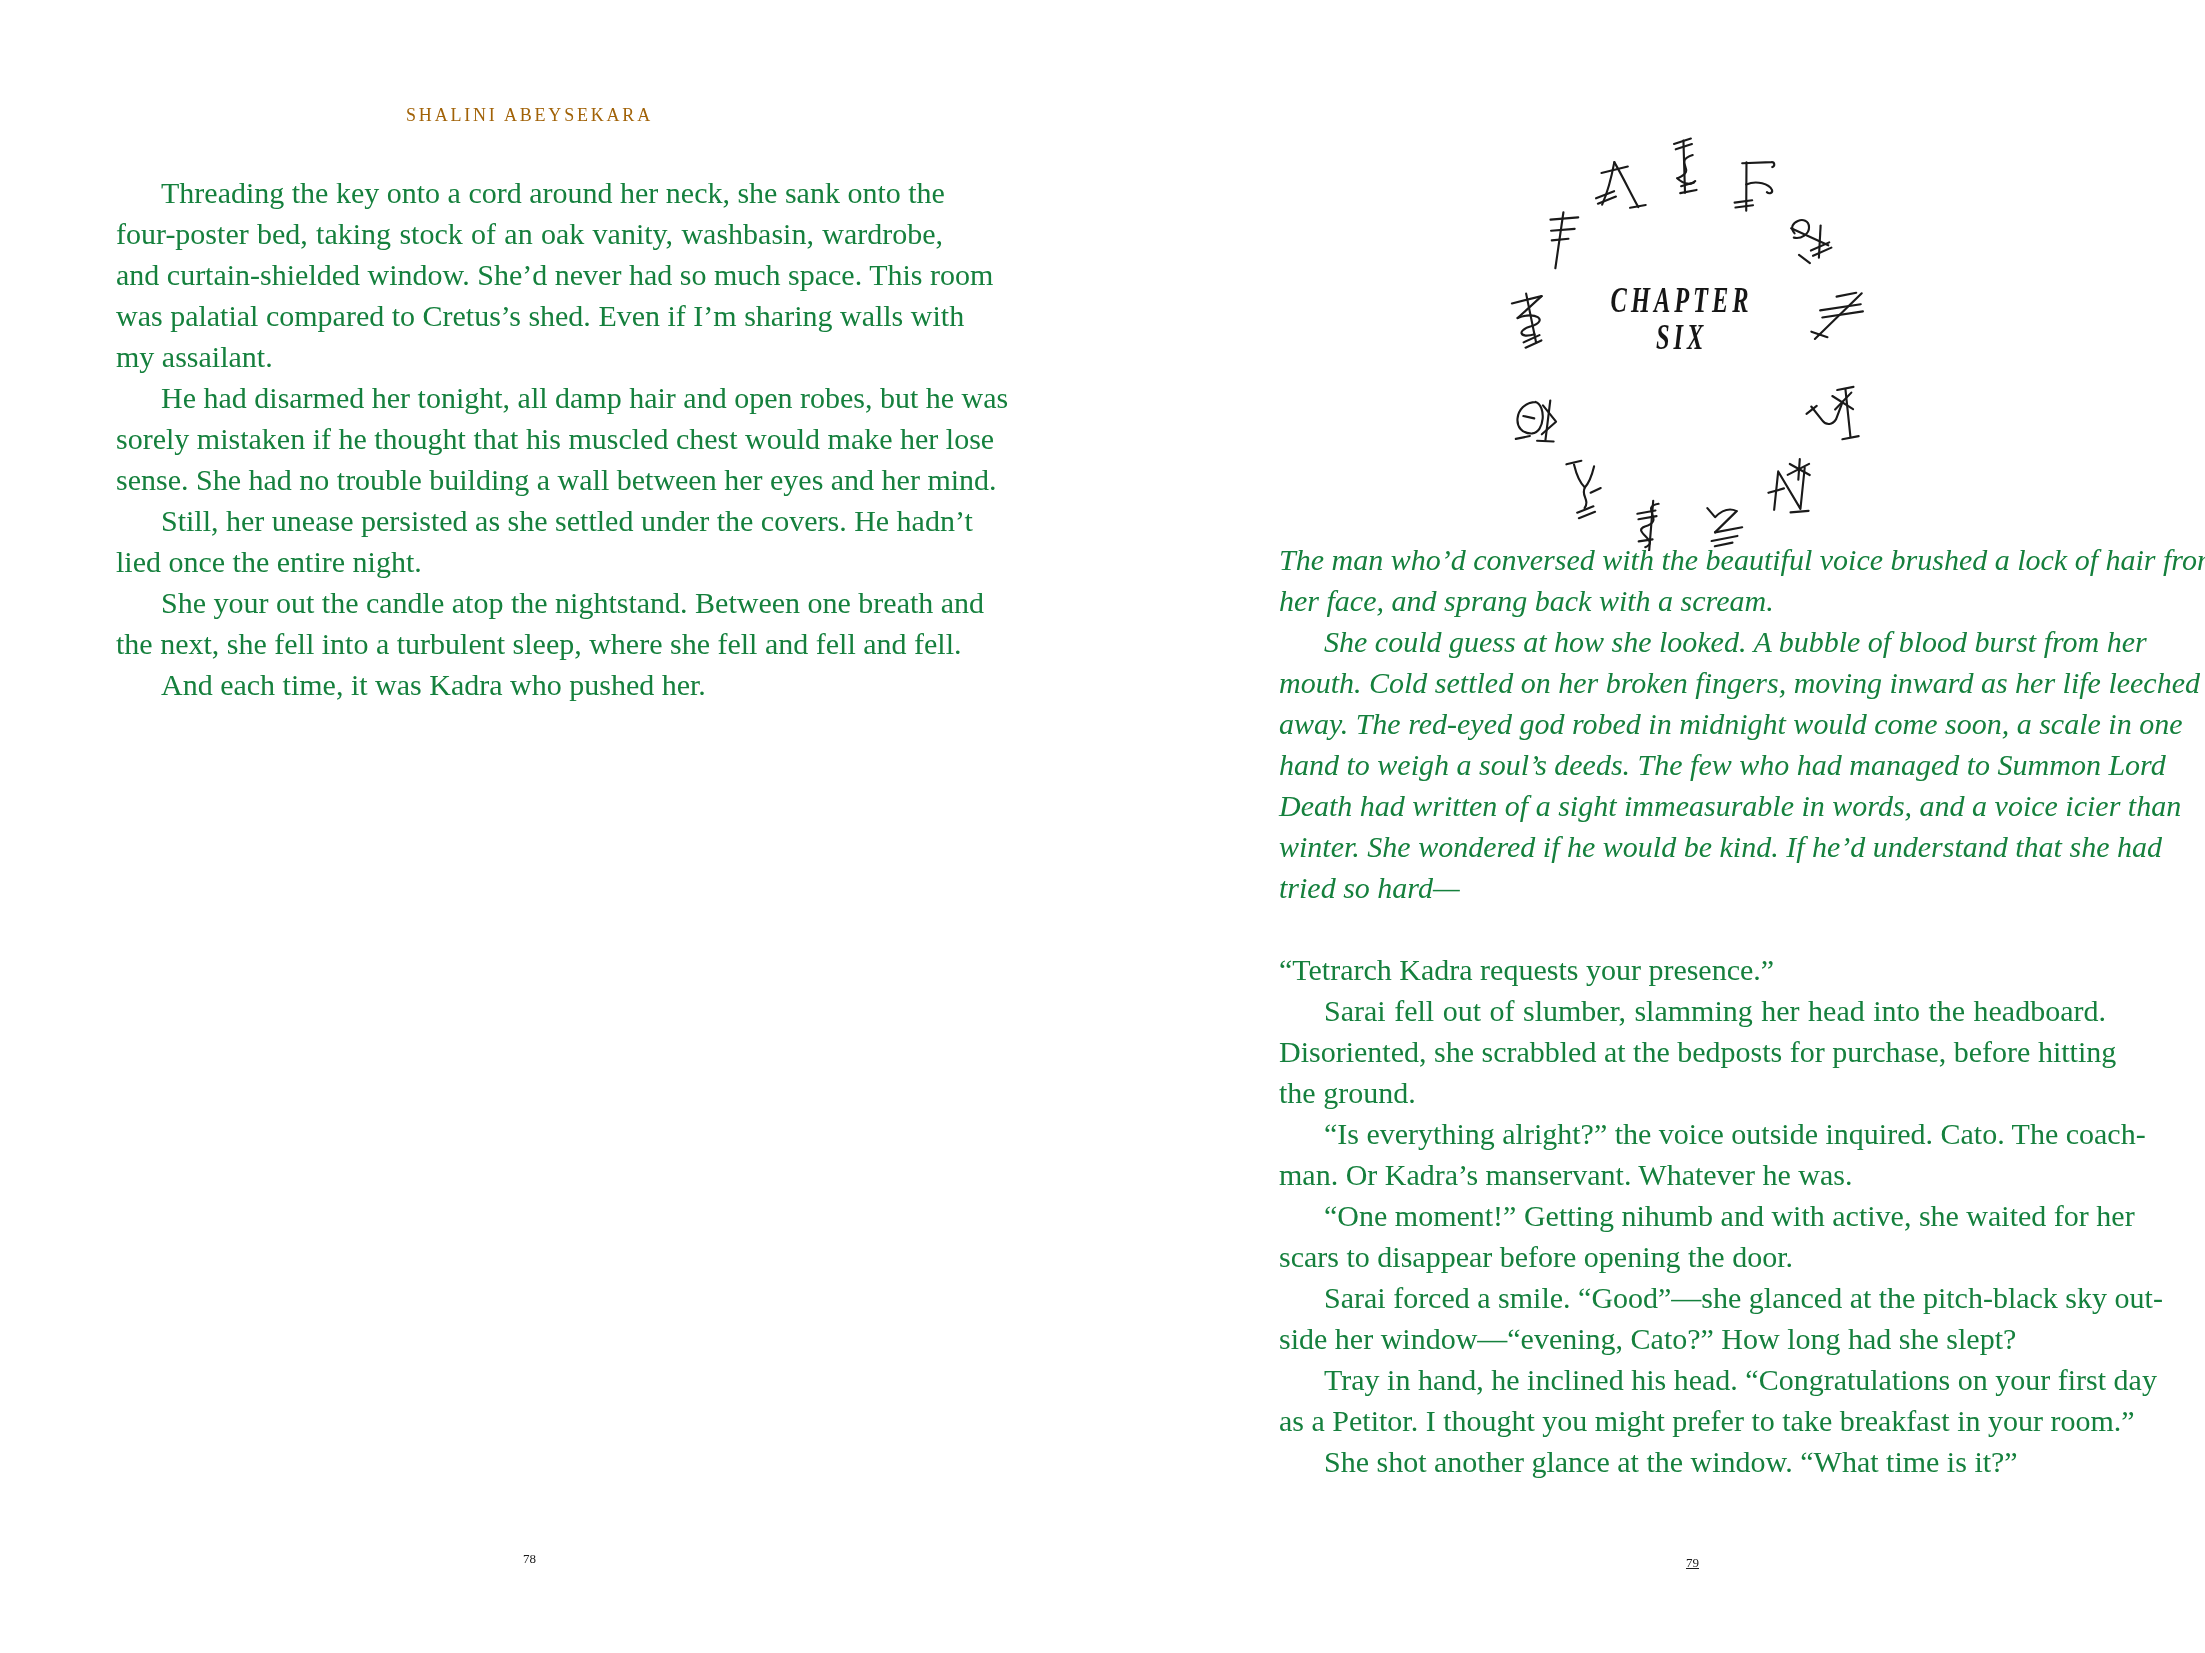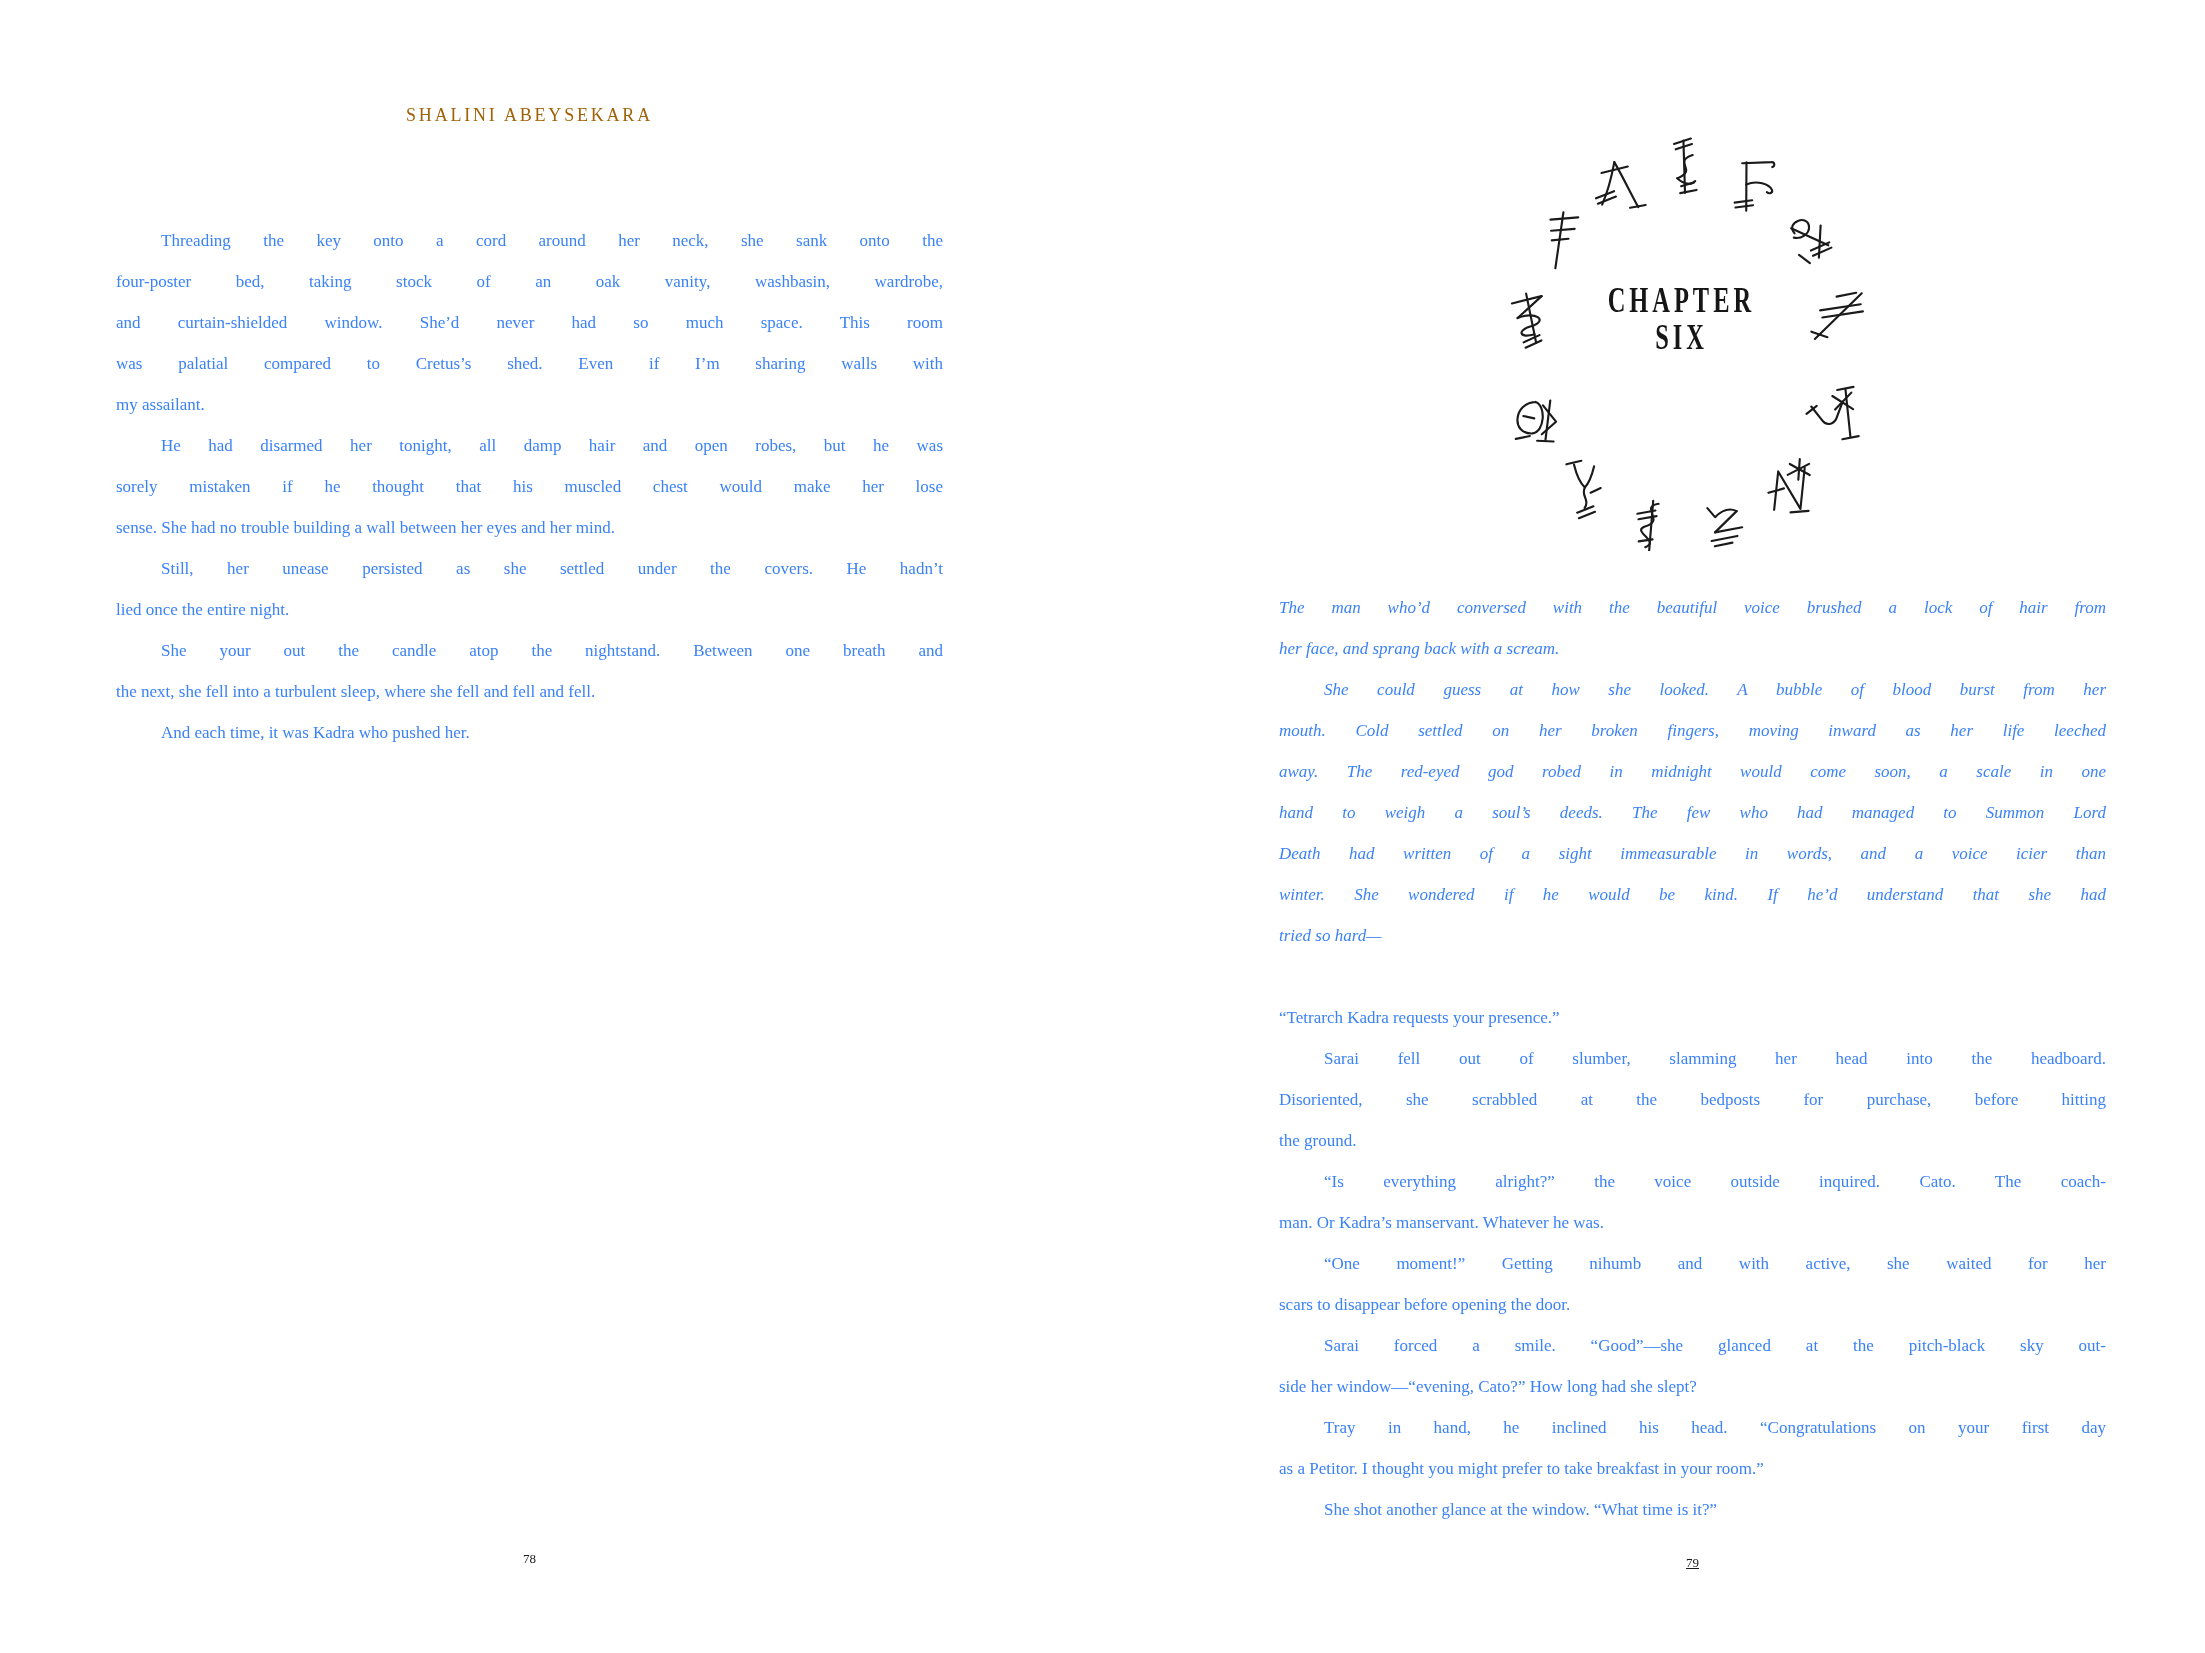--- a/index.html
+++ b/index.html
@@ -18,43 +18,43 @@
 
   .running-header{
     position:absolute;left:116px;top:105px;width:827px;
     text-align:center;
     font-size:18px;letter-spacing:2.8px;
     color:#a16207;
   }
 
   .body-text{
     position:absolute;width:827px;
-    font-size:17px;line-height:41px;
-    color:#3b82f6;
-    margin-top:48px;
+    font-size:30px;line-height:41px;
+    color:#15803d;
   }
   #left-body{left:116px;top:172px;}
   #right-italic{left:176px;top:539px;font-style:italic;}
   #right-body{left:176px;top:949px;}
 
   .line{
     text-align:justify;
     text-align-last:justify;
     height:41px;white-space:nowrap;
   }
   .line.last{text-align-last:left;}
   .line.ind{text-indent:45px;}
   .seg.it{}
 
   .ornament{position:absolute;left:338px;top:110px;width:482px;height:441px;}
   .ornament svg{position:absolute;left:0;top:0;}
 
   .chapter-heading{
     position:absolute;left:372px;top:281px;width:413px;
     text-align:center;
+    font-style:italic;
   }
   .chapter-word{
     display:inline-block;
     font-weight:bold;
     font-size:34px;
     line-height:37px;
     letter-spacing:5.5px;
     transform:scale(0.72,1.08);
     transform-origin:center;
     color:#161616;

